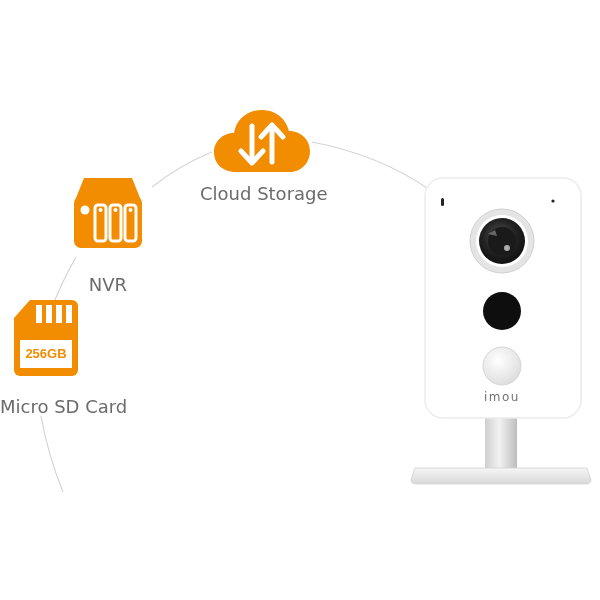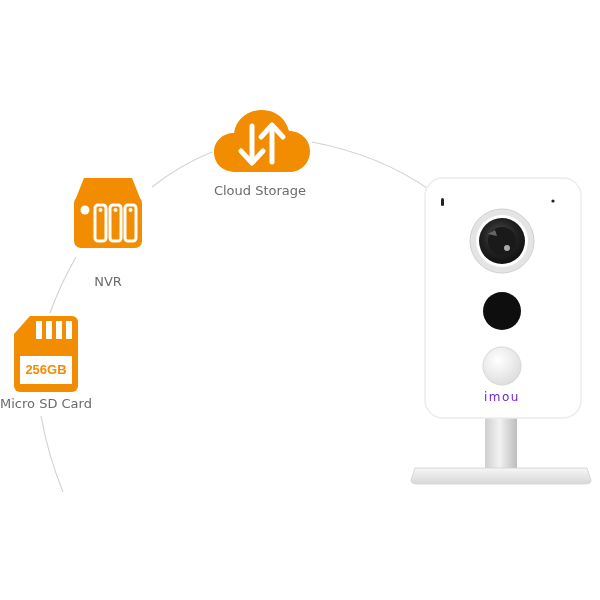--- a/index.html
+++ b/index.html
@@ -1,18 +1,18 @@
 <!DOCTYPE html>
 <html><head>
 <meta charset="utf-8">
 <style>
   html, body { margin:0; padding:0; background:#ffffff; }
   body { width:600px; height:600px; position:relative; overflow:hidden; font-family:"DejaVu Sans", sans-serif; }
   .abs { position:absolute; }
-  .label { position:absolute; color:#6b6b6b; font-size:13px; font-family:"DejaVu Sans", sans-serif; white-space:nowrap; text-align:center; }
+  .label { position:absolute; color:#6b6b6b; font-size:18px; font-family:"DejaVu Sans", sans-serif; white-space:nowrap; text-align:center; }
   svg { position:absolute; left:0; top:0; }
 </style>
 </head>
 <body>
 
 <svg width="600" height="600">
   <path d="M 312 142 Q 380 155 430 190" fill="none" stroke="#d4d4d4" stroke-width="1.2"></path>
   <path d="M 152 187 Q 180 165 212 152" fill="none" stroke="#d4d4d4" stroke-width="1.2"></path>
   <path d="M 50 313 Q 60 285 76 257" fill="none" stroke="#d4d4d4" stroke-width="1.2"></path>
   <path d="M 41 416 Q 48 455 63 492" fill="none" stroke="#d4d4d4" stroke-width="1.2"></path>
@@ -39,21 +39,21 @@
     <rect x="21" y="27" width="11" height="36" rx="3" fill="none" stroke="#fff" stroke-width="3"></rect>
     <rect x="36" y="27" width="11" height="36" rx="3" fill="none" stroke="#fff" stroke-width="3"></rect>
     <rect x="51" y="27" width="11" height="36" rx="3" fill="none" stroke="#fff" stroke-width="3"></rect>
     <circle cx="26.5" cy="32" r="2" fill="#fff"></circle>
     <circle cx="41.5" cy="32" r="2" fill="#fff"></circle>
     <circle cx="56.5" cy="32" r="2" fill="#fff"></circle>
   </svg>
 </div>
 <div class="label" style="left:78px; top:258px; width:60px;margin-top:16px;">NVR</div>
 
-<div class="abs" style="left:14px; top:316px; width:84px; height:76px;">
+<div class="abs" style="left:14px; top:300px; width:84px; height:76px;">
   <svg width="64" height="76">
     <path d="M16 0 H58 A6 6 0 0 1 64 6 V70 A6 6 0 0 1 58 76 H6 A6 6 0 0 1 0 70 V18 Z" fill="#f28c00"></path>
     <rect x="22" y="5" width="6" height="18" fill="#fff"></rect>
     <rect x="32" y="5" width="6" height="18" fill="#fff"></rect>
     <rect x="42" y="5" width="6" height="18" fill="#fff"></rect>
     <rect x="52" y="5" width="6" height="18" fill="#fff"></rect>
     <rect x="6" y="40" width="52" height="28" fill="#fff"></rect>
   </svg>
   <div class="abs" style="left:6px; top:46px; width:52px; text-align:center; color:#f28c00; font-weight:bold; font-size:13px; font-family:'Liberation Sans', sans-serif;">256GB</div>
 </div>
@@ -95,14 +95,14 @@
     <circle cx="97" cy="65" r="26" fill="#ffffff"></circle>
     <circle cx="97" cy="65" r="23" fill="url(#lensG)"></circle>
     <circle cx="97" cy="65" r="14" fill="#1a1a1a"></circle>
     <circle cx="102" cy="72" r="3" fill="#cfcfcf" opacity="0.8"></circle>
     <path d="M83 58 L90 54 L92 60 Z" fill="#888" opacity="0.7"></path>
 
     <circle cx="97" cy="135" r="19" fill="#0e0e0e"></circle>
 
     <circle cx="97" cy="190" r="19" fill="url(#pirG)" stroke="#d6d6d6" stroke-width="1"></circle>
   </svg>
-  <div class="abs" style="left:72px; top:214px; width:50px; text-align:center; color:#6d28d9; font-size:12px; letter-spacing:1.5px; font-family:'DejaVu Sans', sans-serif;">imou</div>
+  <div class="abs" style="left:72px; top:214px; width:50px; text-align:center; color:#737373; font-size:12px; letter-spacing:1.5px; font-family:'DejaVu Sans', sans-serif;">imou</div>
 </div>
 
 </body></html>

